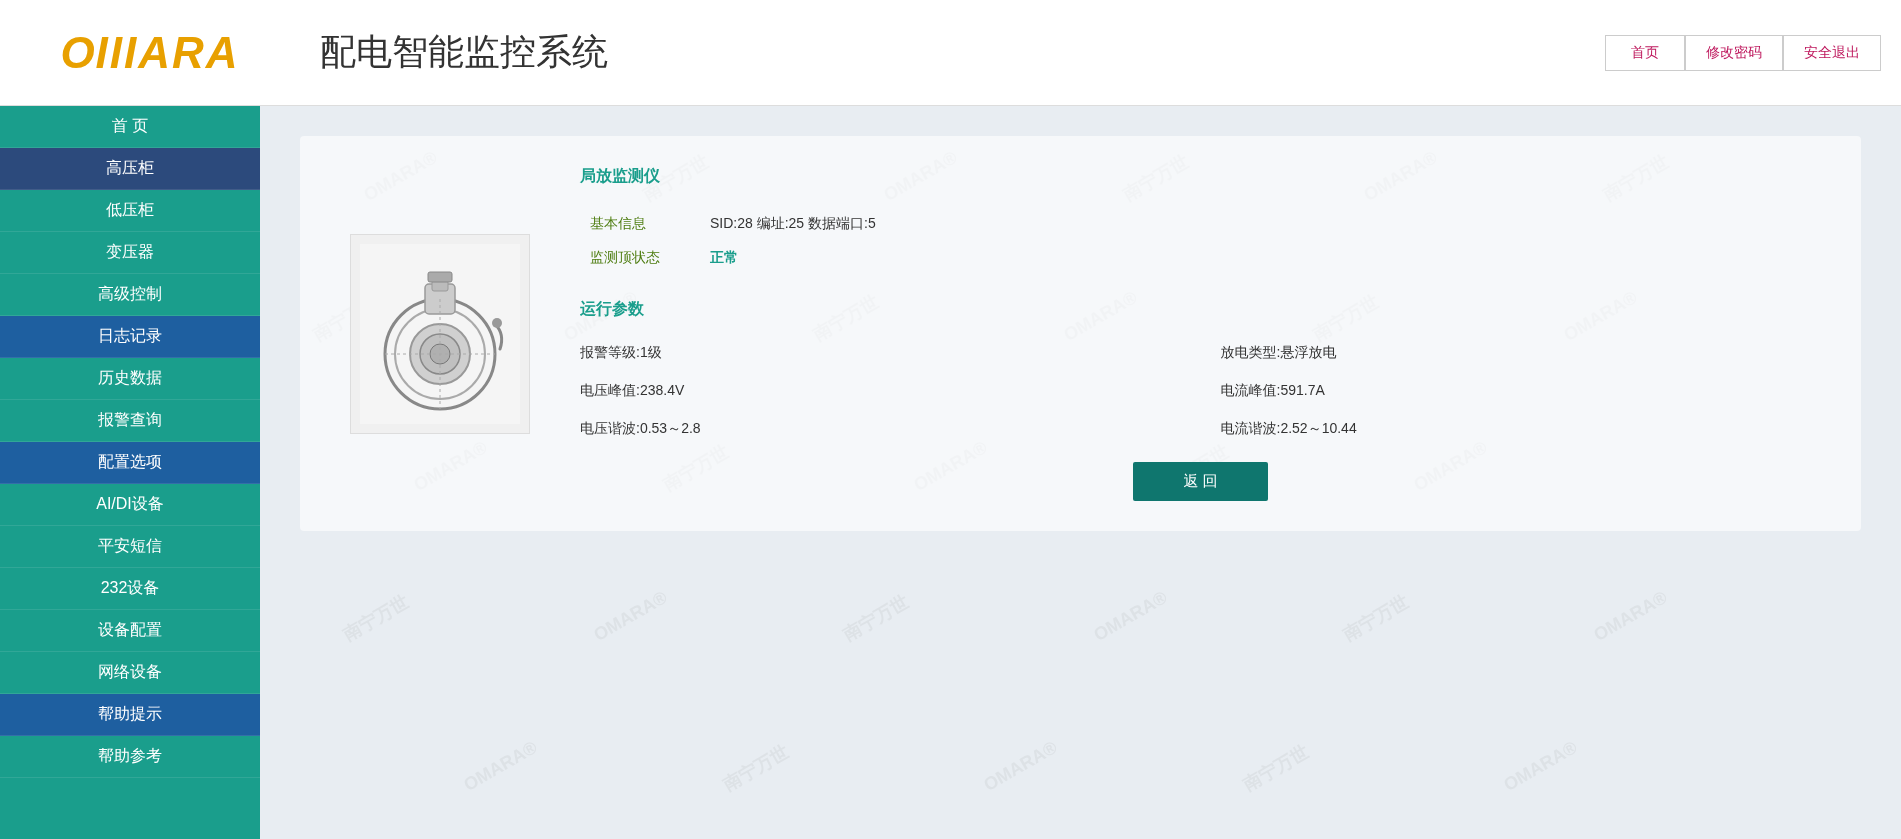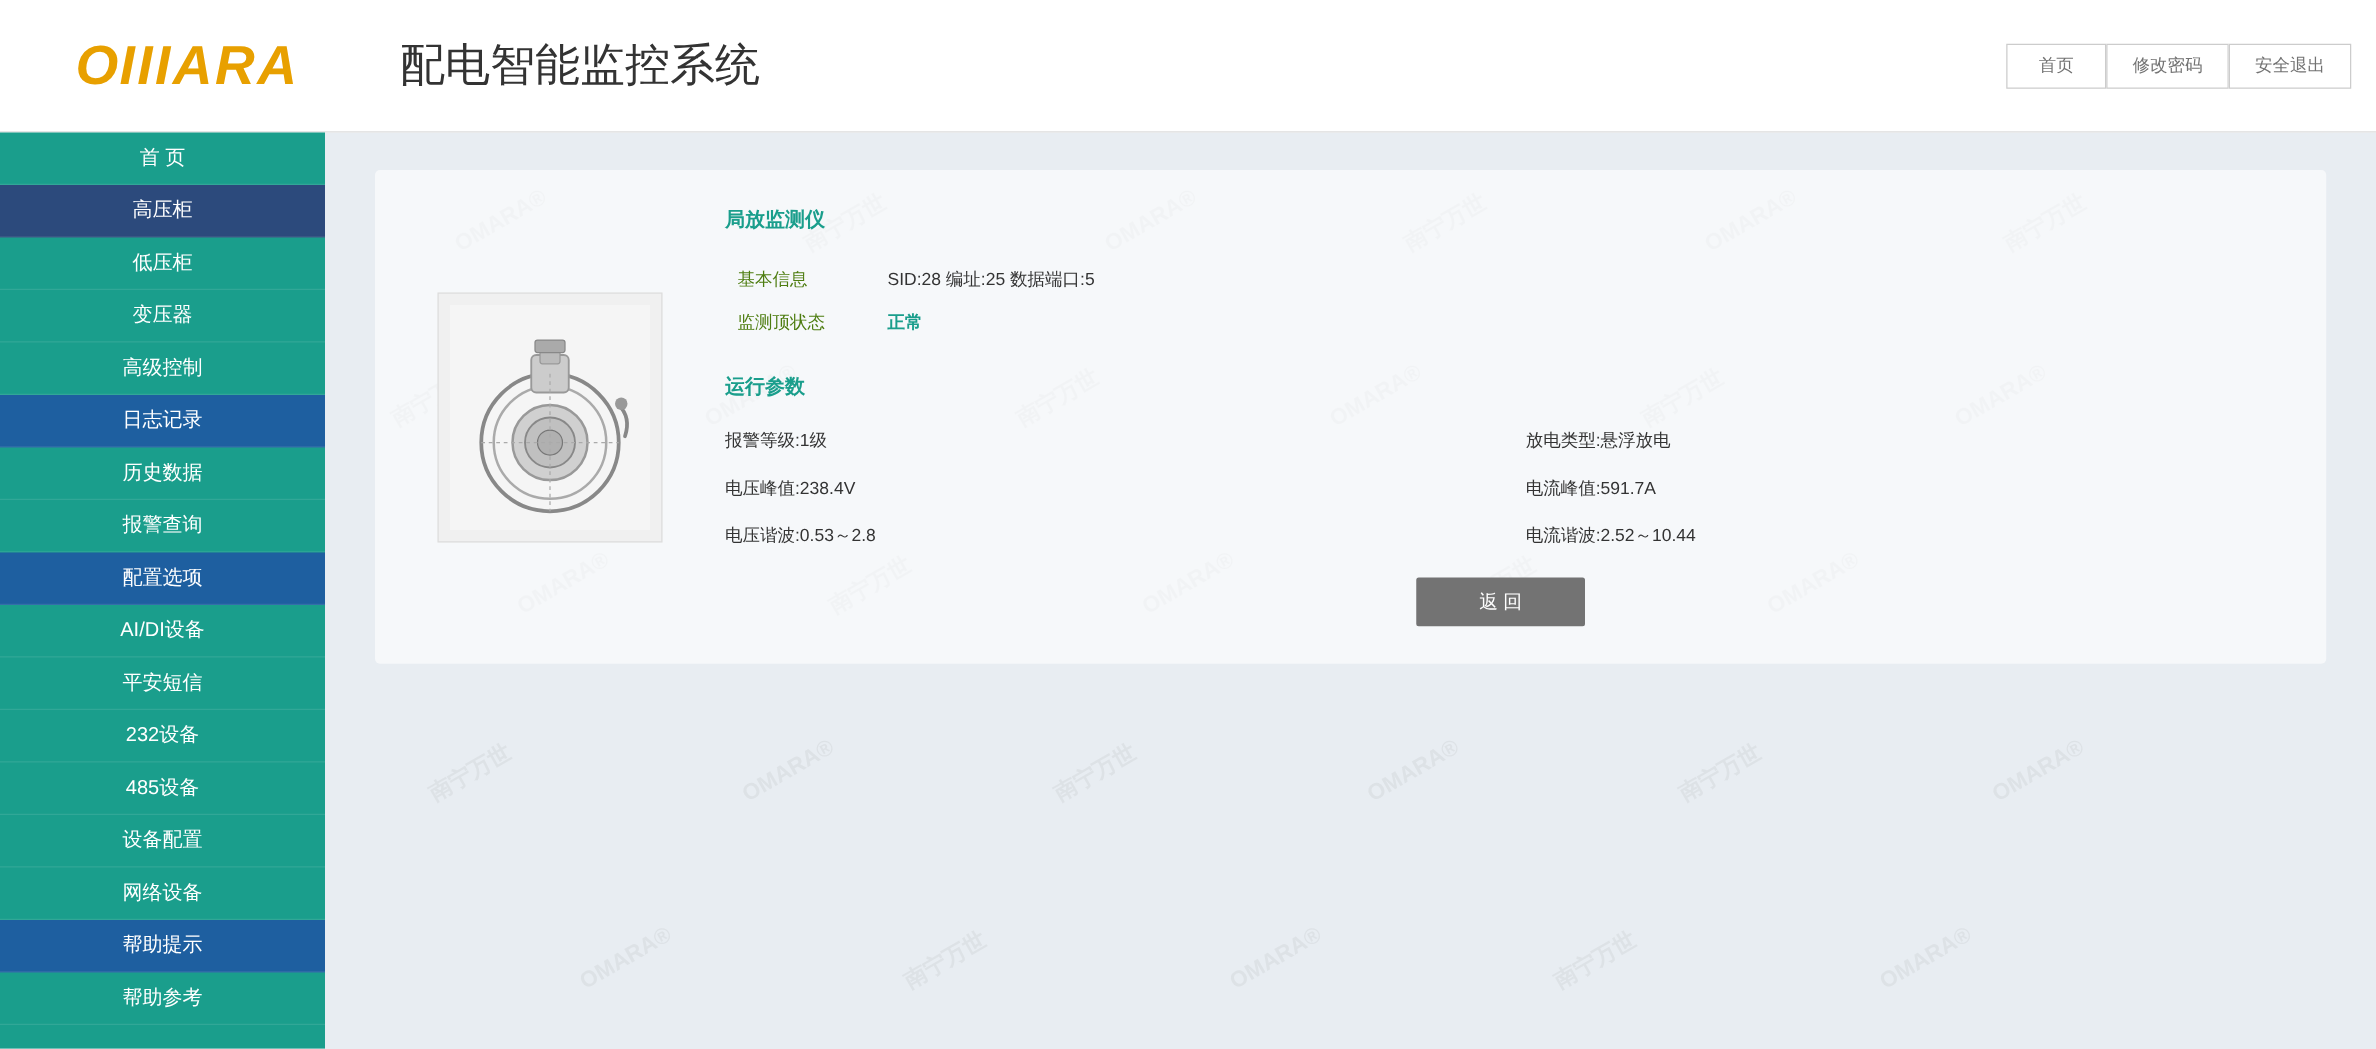--- a/index.html
+++ b/index.html
@@ -39,21 +39,21 @@
     }
     .header-buttons {
       display: flex;
       gap: 0;
     }
     .header-btn {
       border: 1px solid #ccc;
       background: #fff;
       padding: 8px 20px;
       font-size: 14px;
-      color: #737373;
+      color: #be185d;
       cursor: pointer;
       min-width: 80px;
       text-align: center;
     }
 
     
     .body-container {
       display: flex;
       flex: 1;
     }
@@ -188,21 +188,21 @@
     .param-item {
       padding: 4px 0;
     }
 
     .back-btn-area {
       display: flex;
       justify-content: center;
       margin-top: 10px;
     }
     .back-btn {
-      background: #737373;
+      background: #0f766e;
       color: #fff;
       border: none;
       padding: 10px 50px;
       font-size: 15px;
       cursor: pointer;
       border-radius: 2px;
     }
   </style>
 </head>
 <body>
@@ -229,21 +229,20 @@
     <div class="sidebar-item">低压柜</div>
     <div class="sidebar-item">变压器</div>
     <div class="sidebar-item">高级控制</div>
     <div class="sidebar-item active-blue">日志记录</div>
     <div class="sidebar-item">历史数据</div>
     <div class="sidebar-item">报警查询</div>
     <div class="sidebar-item active-blue">配置选项</div>
     <div class="sidebar-item">AI/DI设备</div>
     <div class="sidebar-item">平安短信</div>
     <div class="sidebar-item">232设备</div>
-    <div class="sidebar-item">485设备</div>
     <div class="sidebar-item">设备配置</div>
     <div class="sidebar-item">网络设备</div>
     <div class="sidebar-item active-blue">帮助提示</div>
     <div class="sidebar-item">帮助参考</div>
 
   </div>
 
   <div class="main-content">
 
     <div class="watermark">

